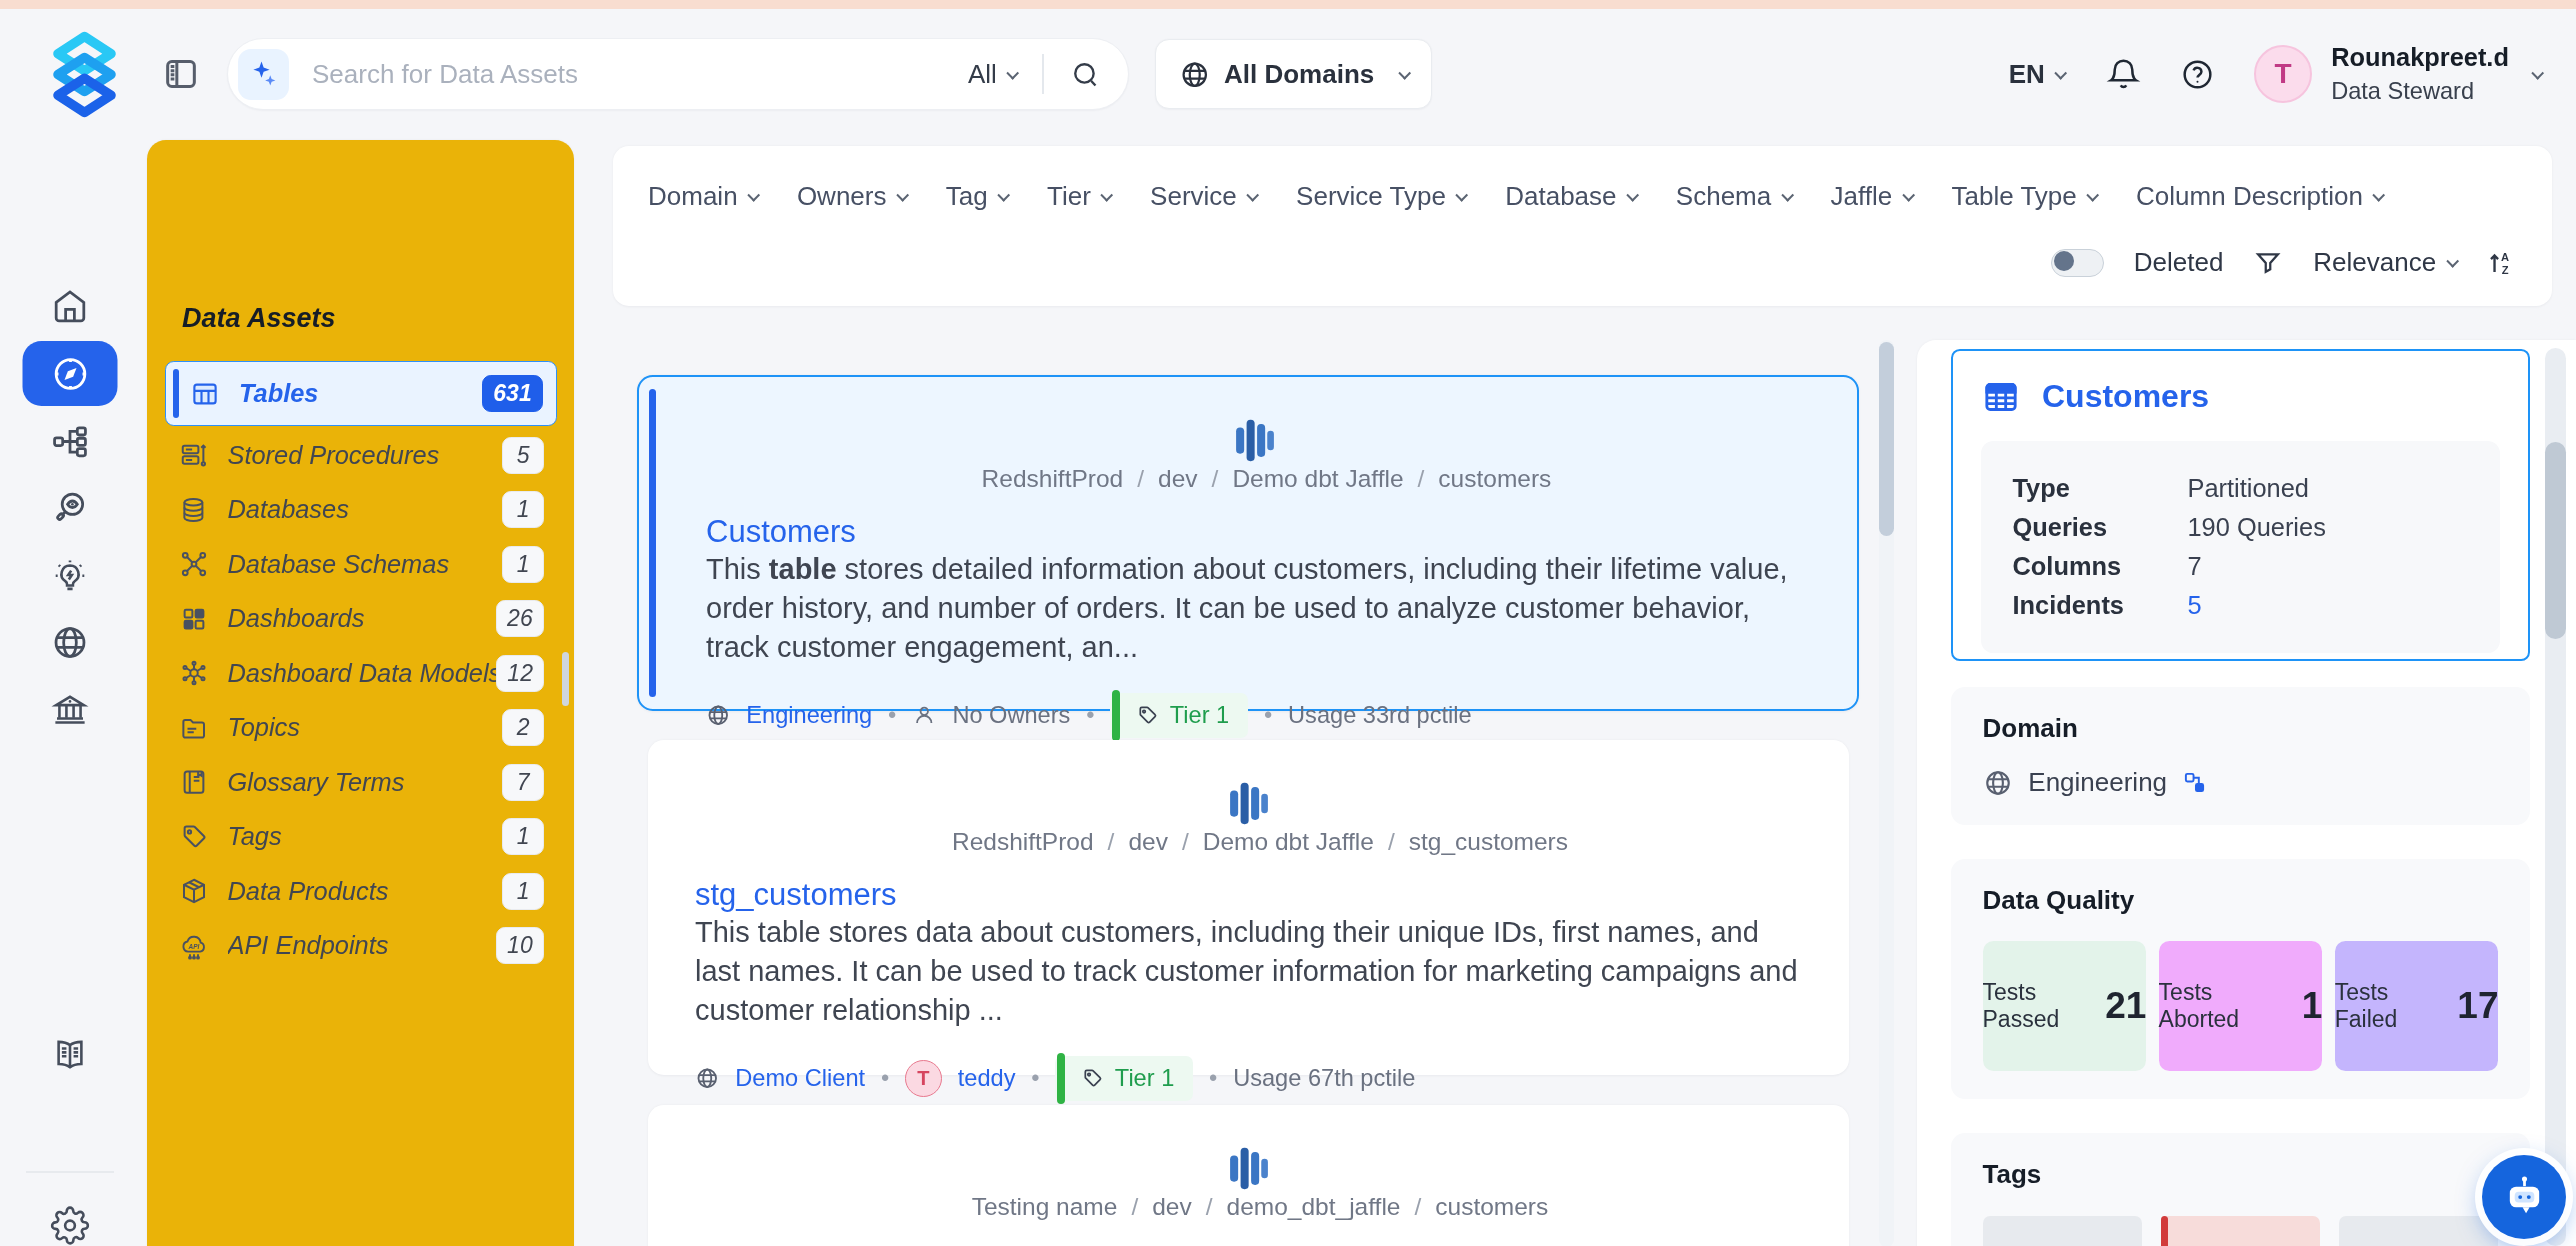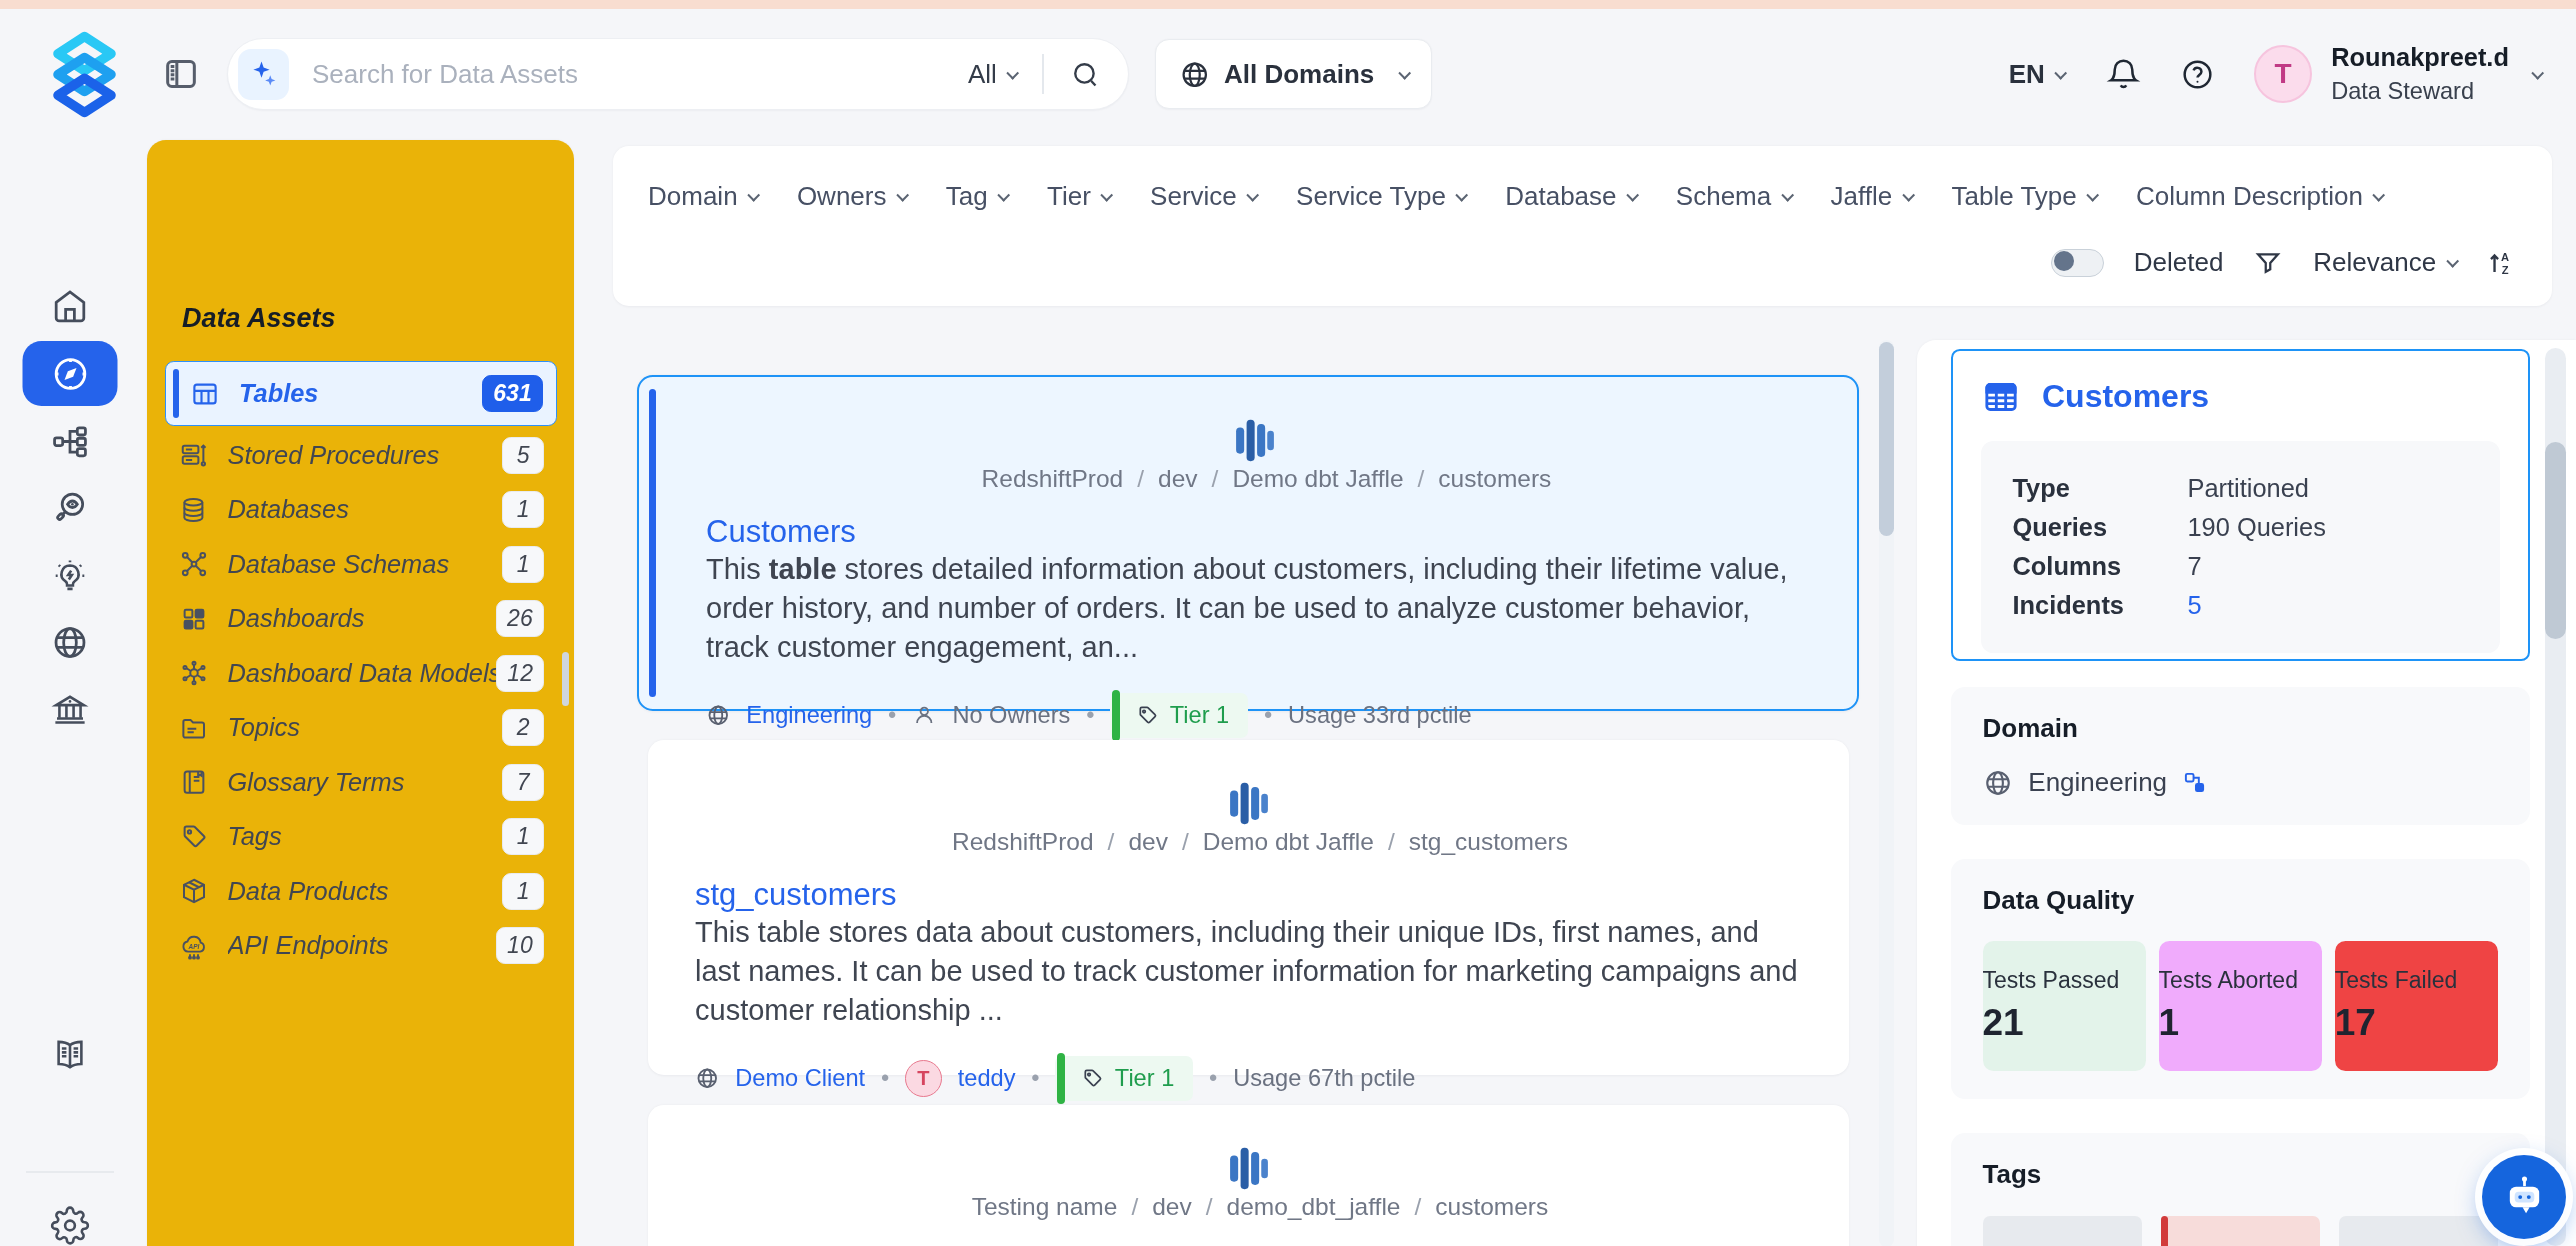--- a/index.html
+++ b/index.html
@@ -92,26 +92,26 @@
   .stat-row { display:flex; height:39px; align-items:center; }
   .stat-label { width:175px; font-size:25.4px; font-weight:700; color:#2a313d; }
   .stat-value { font-size:25.4px; color:#3a4150; }
   .stat-value.link { color:#2563eb; cursor:pointer; }
   .side-card { position:absolute; left:34px; width:579px; background:#f8f9fb; border-radius:14px; padding:26px 31.5px; }
   .side-card h3 { font-size:26px; font-weight:700; color:#161d27; }
   .domain-card { top:347px; height:138px; }
   .domain-row { margin-top:23px; display:flex; align-items:center; gap:15.8px; font-size:26px; color:#3a4150; }
   .dq-card { top:519px; height:240px; }
   .dq-tiles { margin-top:24.5px; display:flex; gap:12.3px; }
-  .dq-tile { width:166px; height:130px; border-radius:10.5px; display:flex; flex-direction:column; align-items:flex-start; justify-content:center; gap:8.8px; }
+  .dq-tile { width:166px; height:130px; border-radius:10.5px; display:flex; flex-direction:row; align-items:center; justify-content:center; gap:8.8px; }
   .dq-tile .t-label { font-size:23px; color:#2a313d; }
   .dq-tile .t-value { font-size:37px; font-weight:700; color:#1f2430; }
   .dq-passed { background:#e3f3ea; }
   .dq-aborted { background:#f0abfc; }
-  .dq-failed { background:#ef4444; }
+  .dq-failed { background:#c4b5fd; }
   .tags-card { top:793px; height:193px; }
   .tag-chips { margin-top:26px; display:flex; gap:19px; }
   .tag-chip { width:159px; height:37px; border-radius:7px; background:#e7eaee; }
   .tag-chip.alert { background:#f7dcda; position:relative; padding-left:8.8px; }
   .tag-chip.alert::before { content:""; position:absolute; left:0; top:0; bottom:0; width:7.9px; border-radius:4.4px; background:#d23b3b; }
 
   
   .bot-btn { position:absolute; left:2482px; top:1155px; width:84px; height:84px; border-radius:50%; background:#1565dd; display:flex; align-items:center; justify-content:center; box-shadow:0 0 0 7px rgba(255,255,255,.95), 0 7px 24.5px rgba(21,101,221,.5); cursor:pointer; }
 </style>
 </head>

